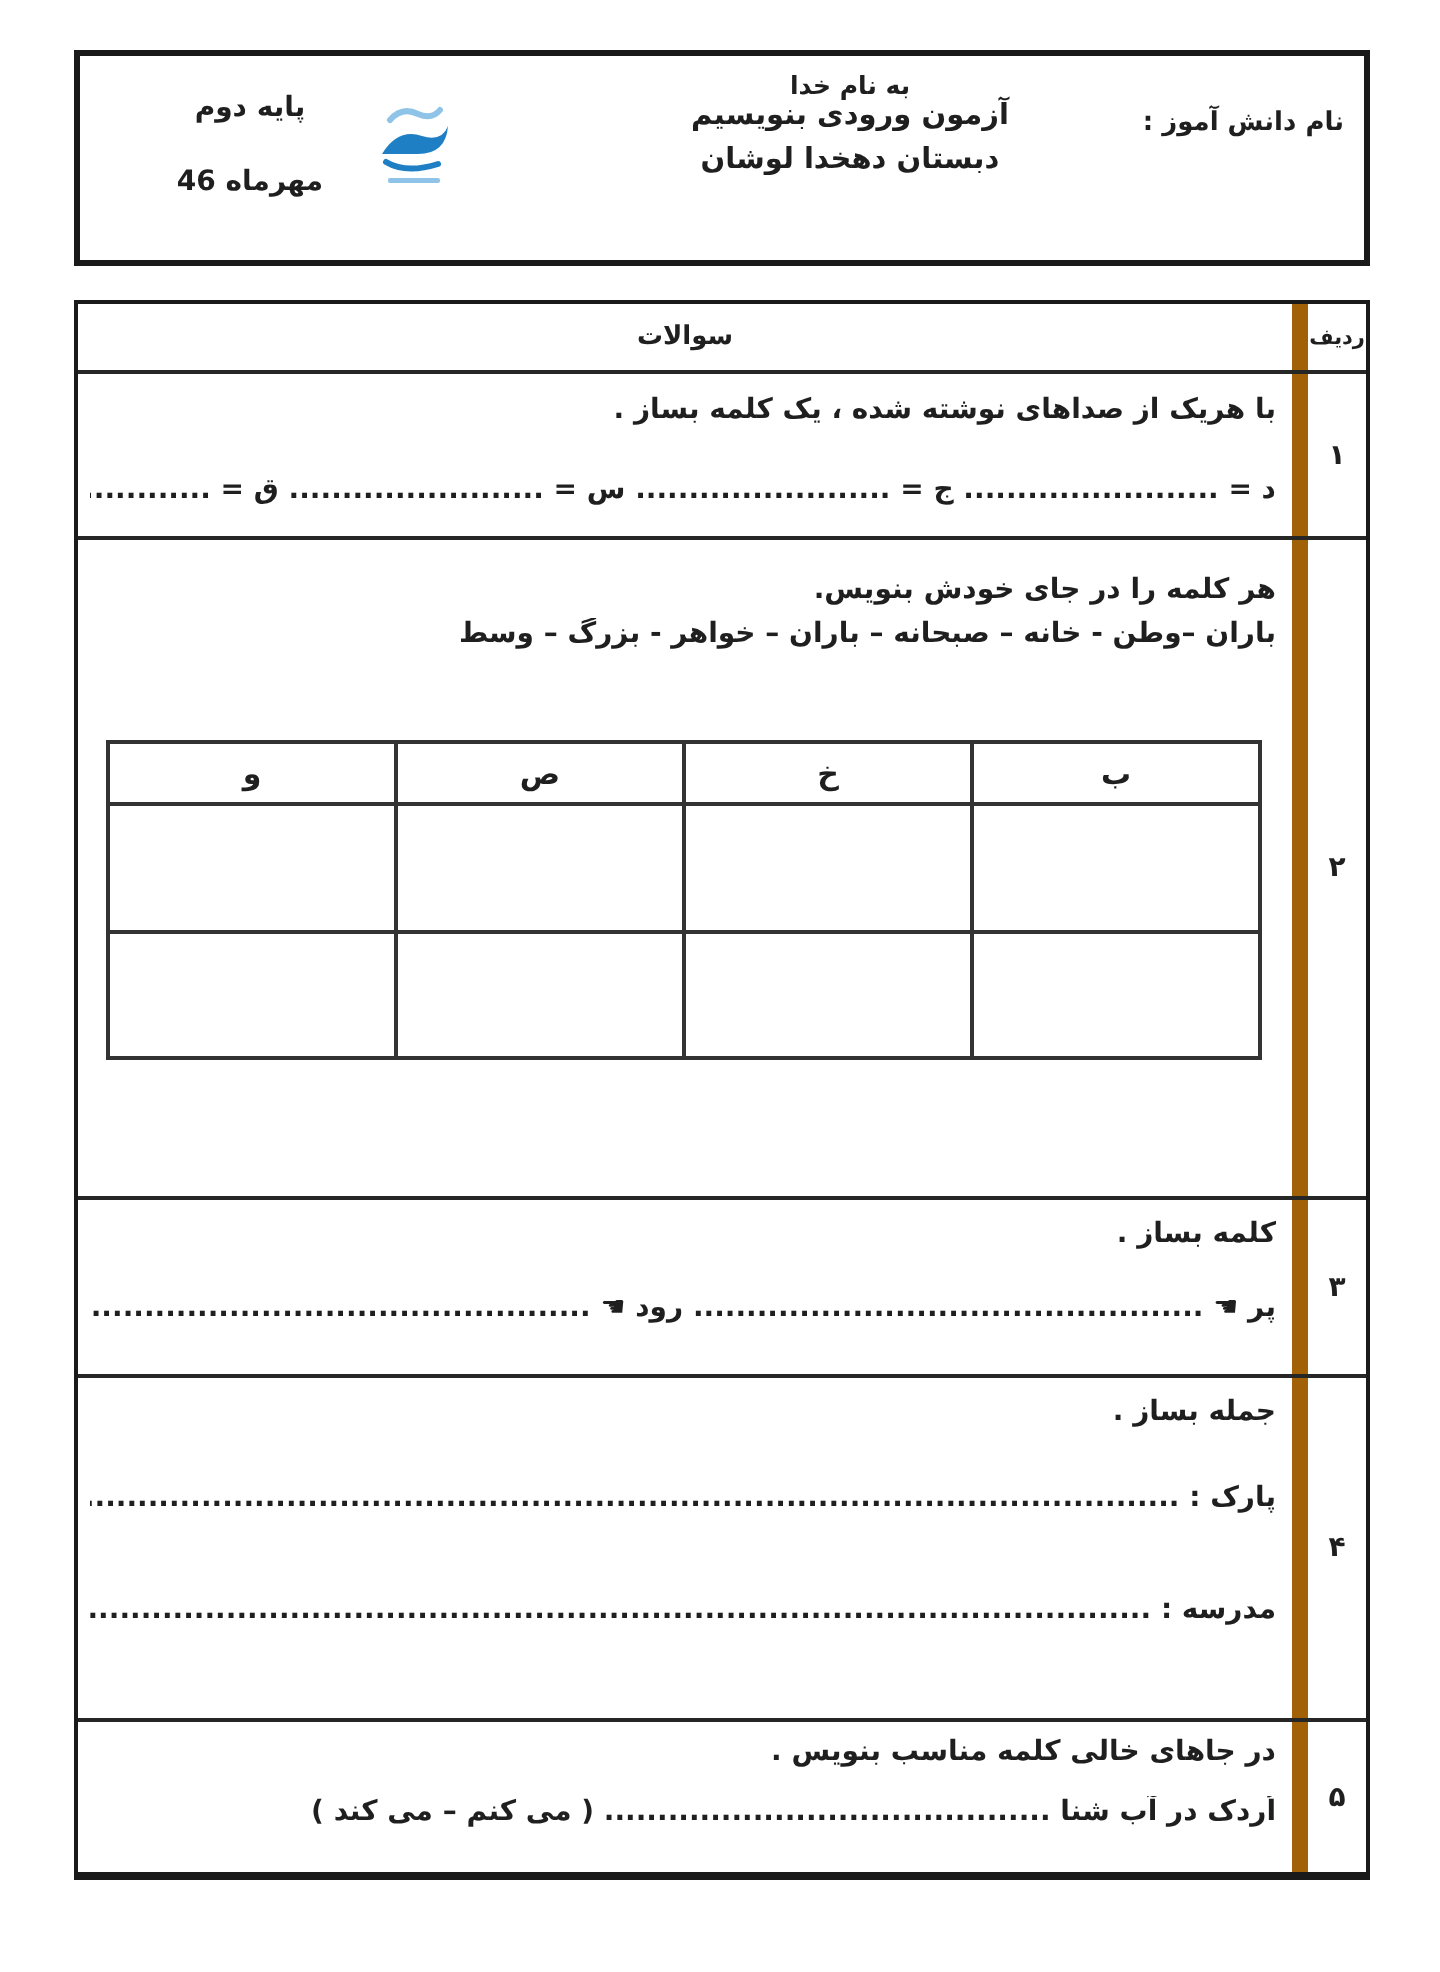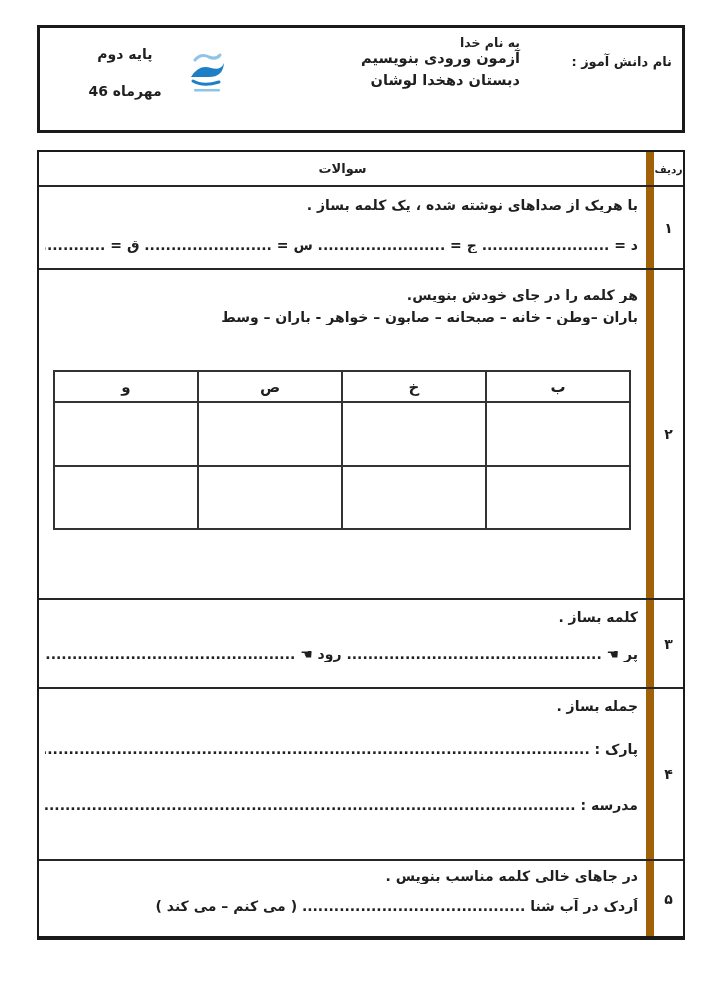--- a/index.html
+++ b/index.html
@@ -16,21 +16,21 @@
   
   .header-box {
     position:absolute; left:37px; top:25px; width:648px; height:108px;
     border:3px solid #1a1a1a; background:#fff;
   }
   .student-name {
     position:absolute; right:10px; top:26px;
     font-size:13px; font-weight:bold; white-space:nowrap;
   }
   .header-center {
-    position:absolute; left:290px; top:7px; width:190px; 
+    position:absolute; left:290px; top:7px; width:190px; text-align:center;
   }
   .bismillah  { font-size:12.5px; font-weight:bold; }
   .exam-title { font-size:14.5px; font-weight:bold; margin-top:0; white-space:nowrap; }
   .school-name{ font-size:14.5px; font-weight:bold; margin-top:6px; white-space:nowrap; }
   .logo {
     position:absolute; left:146px; top:22px; width:42px; height:46px;
   }
   .grade-col {
     position:absolute; left:25px; top:18px; width:120px; text-align:center;
     font-size:14px; font-weight:bold;
@@ -141,21 +141,21 @@
       <div class="q-cell">
         <div class="prompt q1-prompt">با هریک از صداهای نوشته شده ، یک کلمه بساز .</div>
         <div class="fill q1-fill">د = ........................   ج = ........................ س = ........................ ق = ........................</div>
       </div>
     </div>
 
     <div class="trow r-q2">
       <div class="radif-cell">۲</div>
       <div class="q-cell">
         <div class="prompt q2-prompt">هر کلمه را در جای خودش بنویس.</div>
-        <div class="prompt q2-words">باران –وطن - خانه – صبحانه – صابون – خواهر -  باران – وسط</div>
+        <div class="prompt q2-words">باران –وطن - خانه – صبحانه – باران – خواهر -  بزرگ – وسط</div>
 
         <div class="q2-table">
           <div class="q2-thead">
             <div class="q2-cell">ب</div>
             <div class="q2-cell">خ</div>
             <div class="q2-cell">ص</div>
             <div class="q2-cell">و</div>
           </div>
           <div class="q2-tr">
             <div class="q2-cell"></div>

